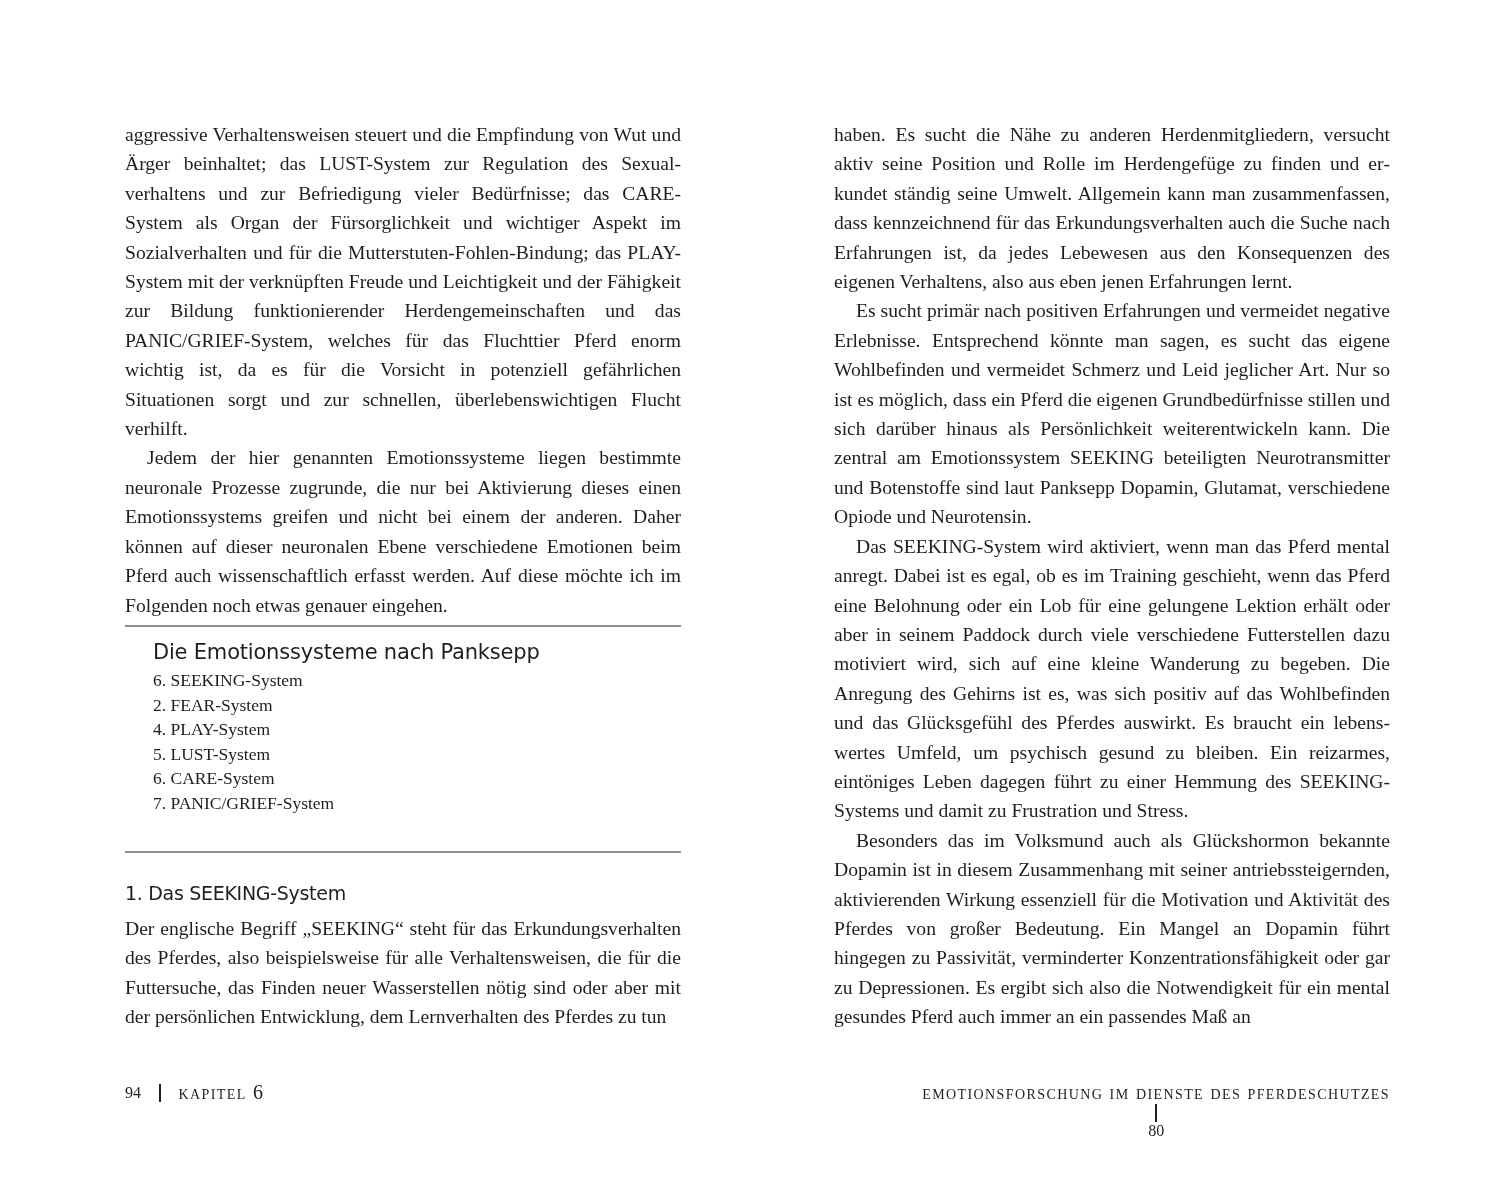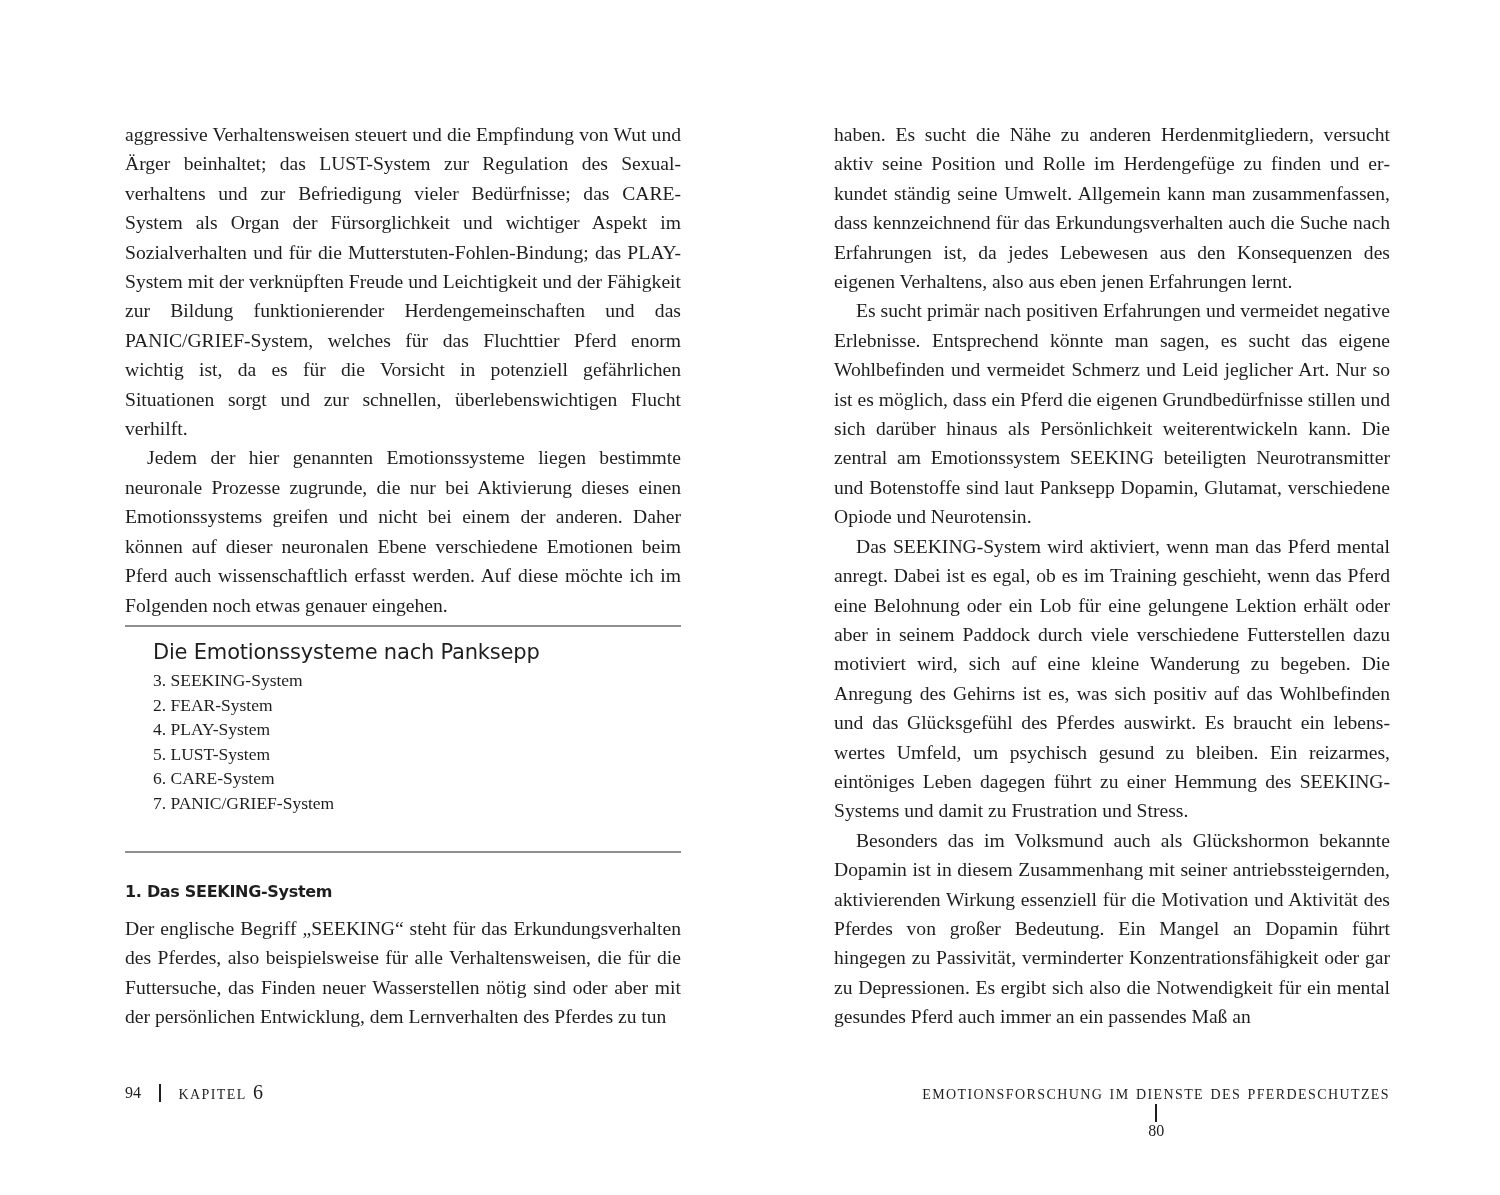--- a/index.html
+++ b/index.html
@@ -25,22 +25,22 @@
   }
   .box-title {
     font-family: "DejaVu Sans", "Liberation Sans", sans-serif;
     font-size: 21px; font-weight: normal; margin: 13px 0 4px 28px; color: #1e1e1e;
     letter-spacing: -0.2px;
   }
   .box-list { list-style: none; margin: 0; padding: 0 0 0 28px;
     font-family: "Liberation Serif", "DejaVu Serif", serif; font-size: 17.5px; line-height: 24.5px; }
   .section-head {
     position: absolute; top: 882px; left: 0;
-    font-family: "DejaVu Sans", "Liberation Sans", sans-serif; font-weight: bold;
-    font-size: 16px; letter-spacing: -0.3px;
+    font-family: "DejaVu Sans", "Liberation Sans", sans-serif; font-weight: normal;
+    font-size: 19px; letter-spacing: -0.3px;
   }
   .section-text { position: absolute; top: 914px; left: 0; width: 556px; }
   .footer {
     position: absolute; top: 1081px;
     font-family: "Liberation Serif", "DejaVu Serif", serif; font-size: 15px;
     display: flex; align-items: center; color: #1e1e1e;
   }
   .footer .num { font-size: 16px; }
   .footer .sep { display: inline-block; width: 1.5px; height: 18px; background: #1e1e1e; margin: 0 18px; }
   .footer .runhead { letter-spacing: 1.4px; font-variant: small-caps; text-transform: lowercase; font-size: 20px; }
@@ -52,21 +52,21 @@
 
 <div class="page left">
   <div class="flow-left body-text">
     <p>aggressive Verhaltensweisen steuert und die Empfindung von Wut und Ärger beinhaltet; das LUST-System zur Regulation des Sexual­verhaltens und zur Befriedigung vieler Bedürfnisse; das CARE-System als Organ der Fürsorglichkeit und wichtiger Aspekt im Sozialverhal­ten und für die Mutterstuten-Fohlen-Bindung; das PLAY-System mit der verknüpften Freude und Leichtigkeit und der Fähigkeit zur Bildung funktionierender Herdengemeinschaften und das PANIC/GRIEF-Sys­tem, welches für das Fluchttier Pferd enorm wichtig ist, da es für die Vorsicht in potenziell gefährlichen Situationen sorgt und zur schnel­len, überlebenswichtigen Flucht verhilft.</p>
     <p class="indent">Jedem der hier genannten Emotionssysteme liegen bestimmte neuronale Prozesse zugrunde, die nur bei Aktivierung dieses einen Emotionssystems greifen und nicht bei einem der anderen. Daher können auf dieser neuronalen Ebene verschiedene Emotionen beim Pferd auch wissenschaftlich erfasst werden. Auf diese möchte ich im Folgenden noch etwas genauer eingehen.</p>
   </div>
 
   <div class="box">
     <div class="box-title">Die Emotionssysteme nach Panksepp</div>
     <ul class="box-list">
-      <li>3. SEEKING-System</li>
+      <li>6. SEEKING-System</li>
       <li>2. FEAR-System</li>
       <li>4. PLAY-System</li>
       <li>5. LUST-System</li>
       <li>6. CARE-System</li>
       <li>7. PANIC/GRIEF-System</li>
     </ul>
   </div>
 
   <div class="section-head">1. Das SEEKING-System</div>
   <div class="section-text body-text">

